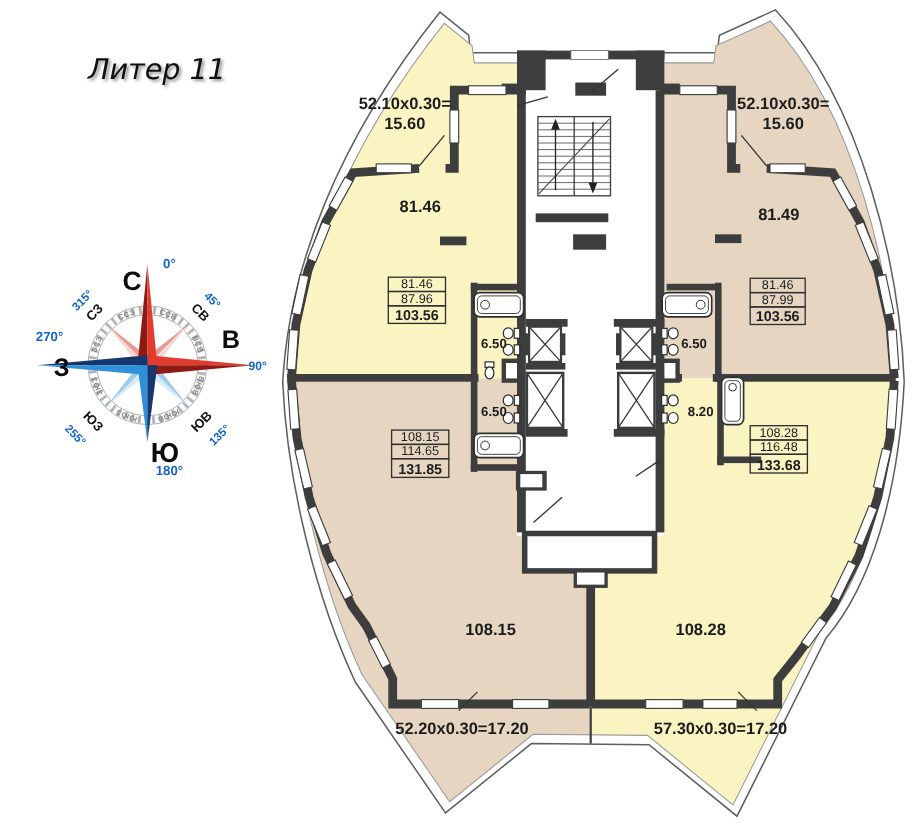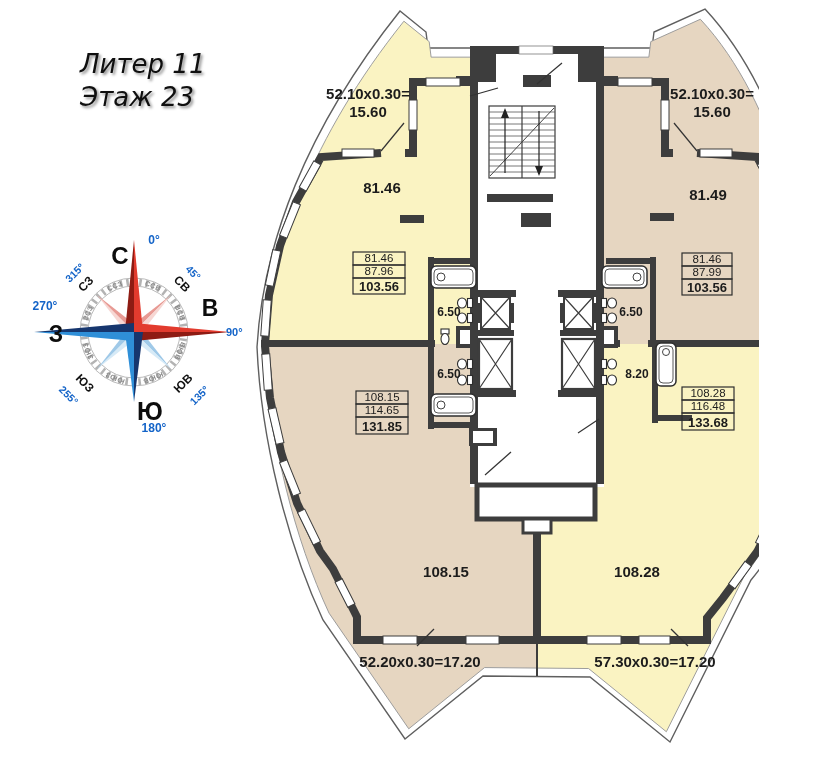--- a/index.html
+++ b/index.html
@@ -1,16 +1,16 @@
 <!DOCTYPE html>
 <html><head>
 <meta charset="utf-8">
 <style>
   html,body{margin:0;padding:0;background:#fff;}
-  .stage{position:relative;width:759px;height:758px;background:#fff;overflow:hidden;
+  .stage{position:relative;width:830px;height:758px;background:#fff;overflow:hidden;
          font-family:"Liberation Sans",sans-serif;}
   .title-block{position:absolute;left:80px;top:48px;font-family:"DejaVu Sans",sans-serif;
          font-style:italic;font-size:26px;line-height:33px;color:#0f0f0f;
          text-shadow:2px 2px 3px rgba(0,0,0,.45);}
   .compass{position:absolute;left:22px;top:230px;}
   .plan{position:absolute;left:0;top:0;}
   svg text{font-family:"Liberation Sans",sans-serif;fill:#1c1c1c;}
   .dim{font-size:15px;font-weight:bold;}
   .room{font-size:15px;font-weight:bold;}
   .bath{font-size:12px;font-weight:bold;}
@@ -21,21 +21,20 @@
   .inter{font-weight:bold;fill:#111;font-size:12px;}
   .minor{font-weight:bold;fill:#8a8a8a;font-size:7px;letter-spacing:.5px;}
 </style>
 </head>
 <body>
 
 <div class="stage">
 
   <div class="title-block">
     <div>Литер 11</div>
-    <div>Этаж 23</div>
   </div>
 
   <svg class="compass" width="228" height="206" viewBox="-112 -102 228 206">
     <g>
       <circle r="46" fill="none" stroke="#a8a8a8" stroke-width="0.8"></circle>
       <circle r="54" fill="none" stroke="#a8a8a8" stroke-width="0.8"></circle>
       <circle r="50" fill="none" stroke="#b3b3b3" stroke-width="7" stroke-dasharray="2.5 4"></circle>
     </g>
     <g>
       <g transform="rotate(45)">

